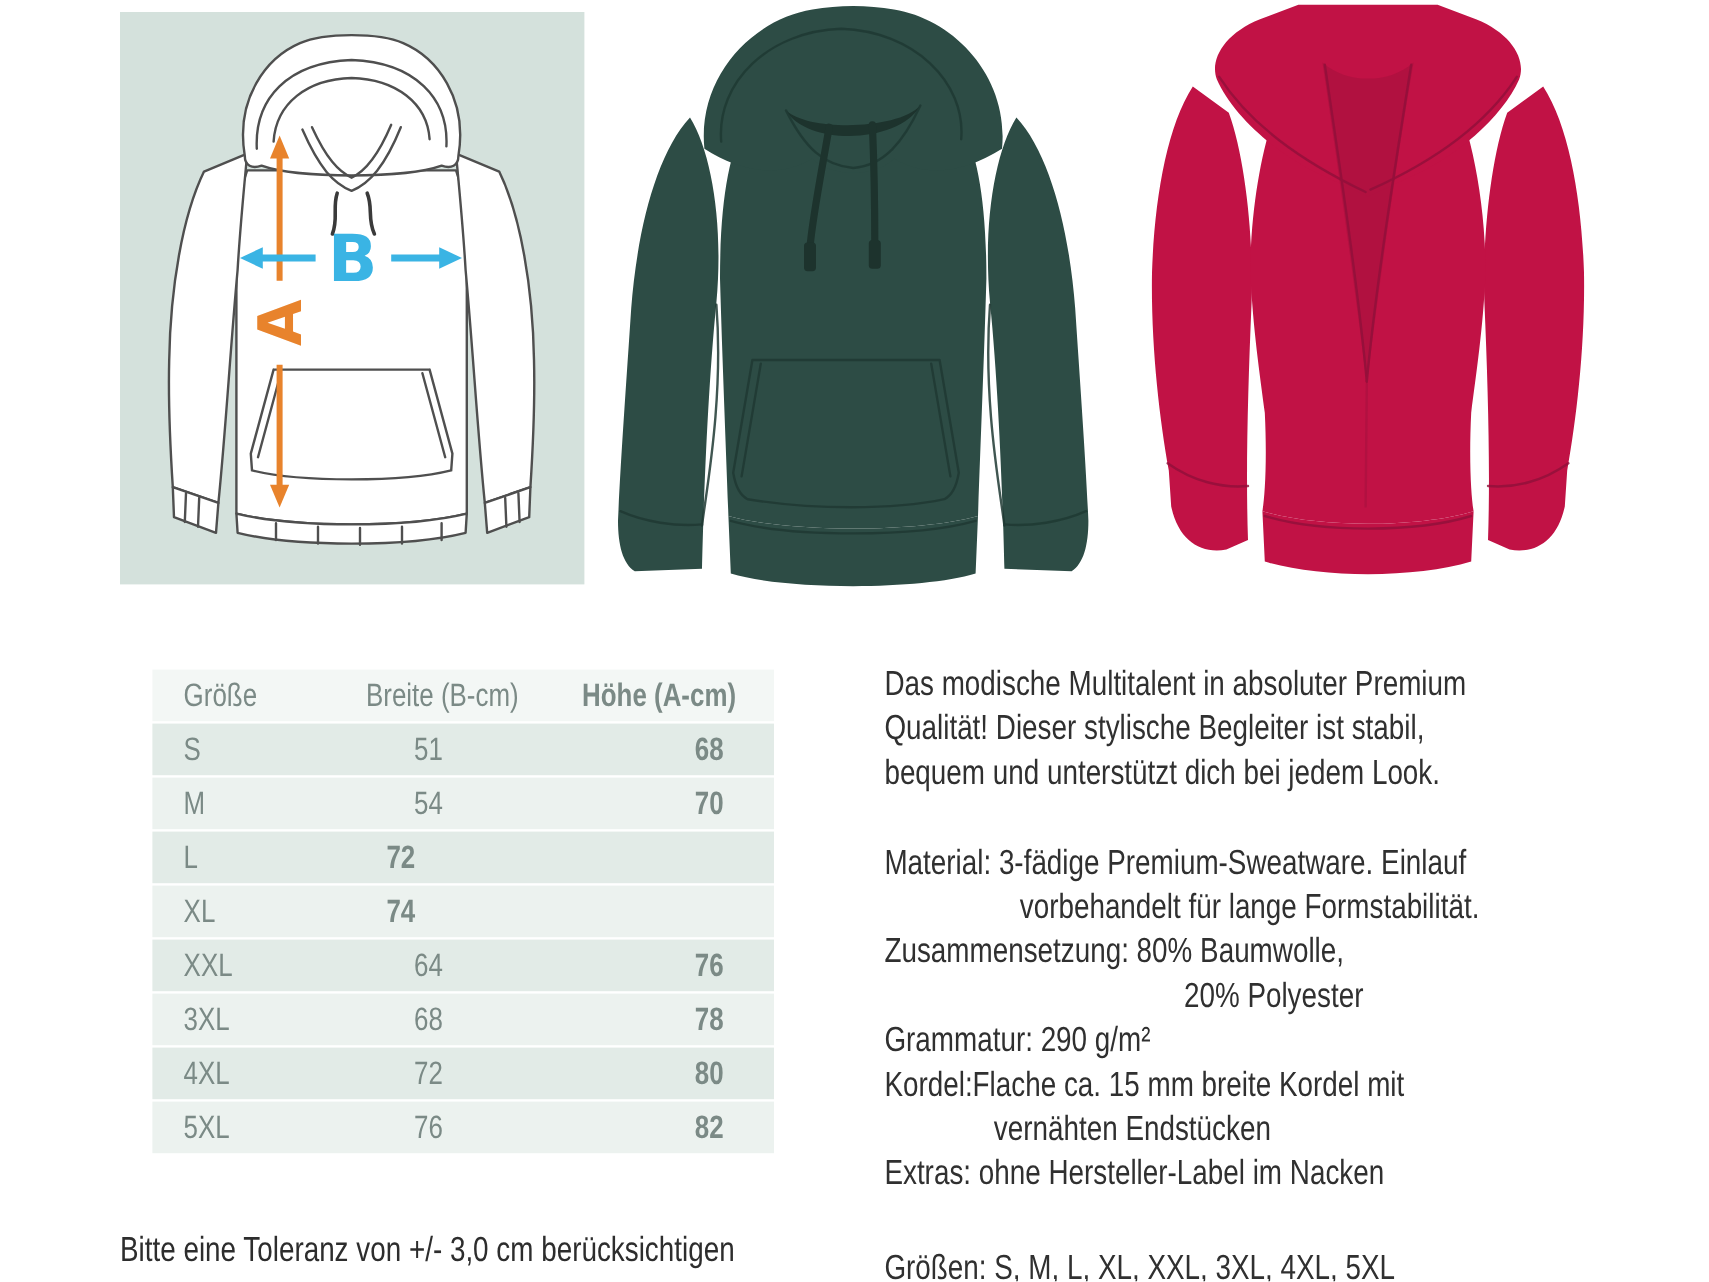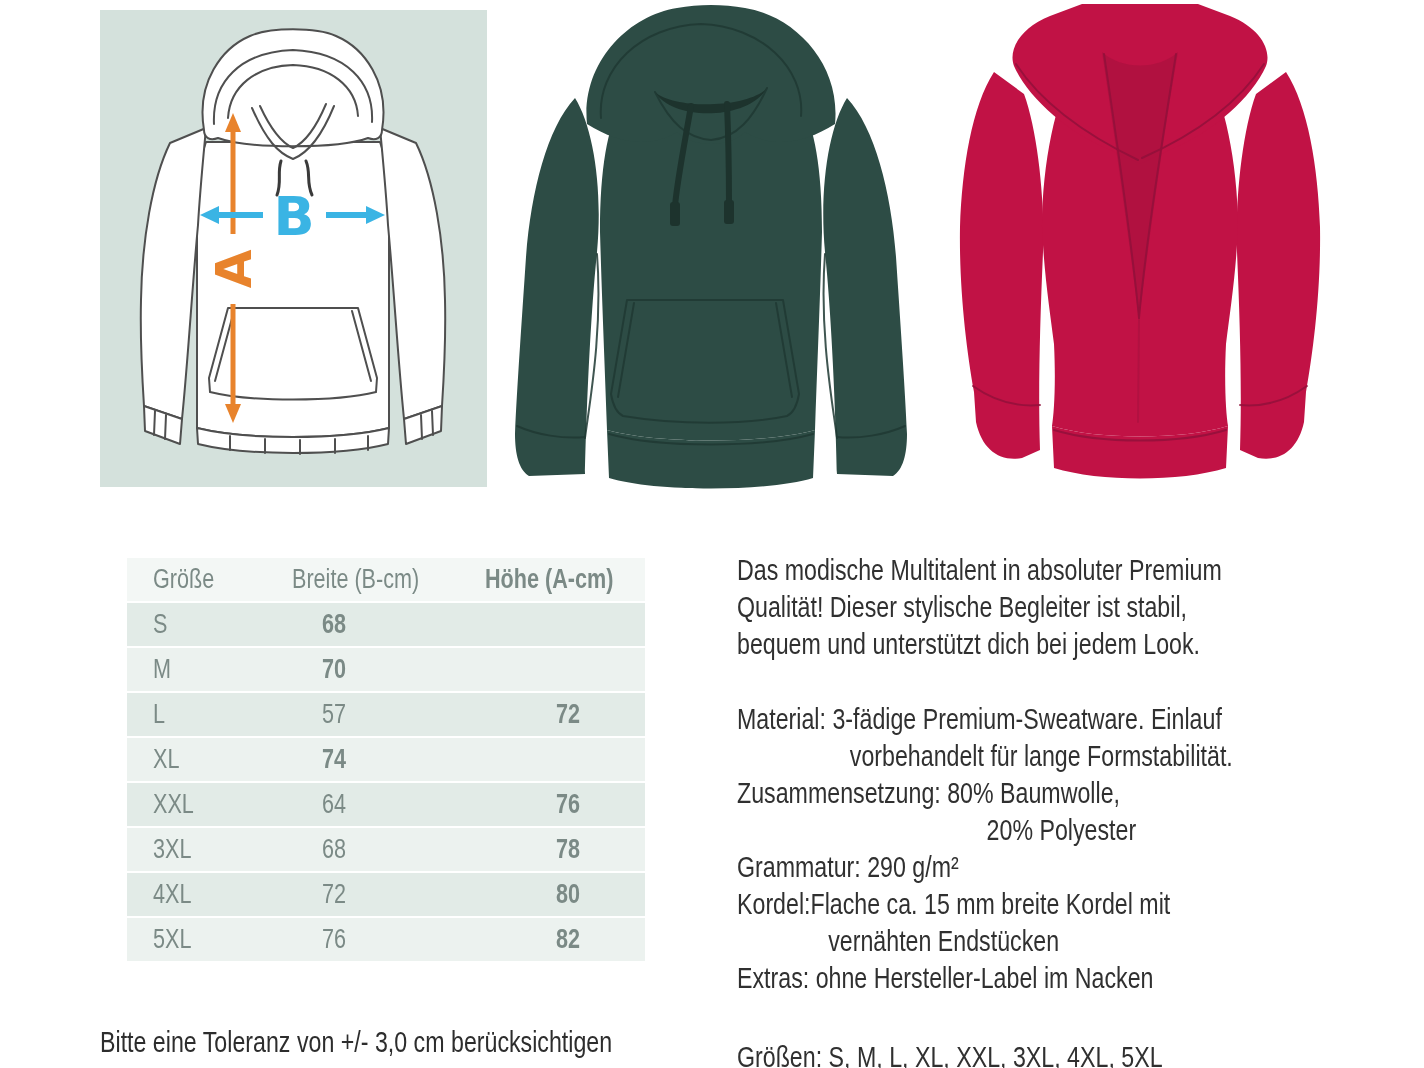--- a/index.html
+++ b/index.html
@@ -23,21 +23,21 @@
 
   
   .size-table { position:absolute; left:100px; top:558px; width:518px;padding-left:27px; }
   .st-row { display:flex; align-items:center; height:43px; margin-bottom:2px; }
   .st-row.header { background:#f3f7f5; }
   .st-row.odd  { background:#e2ebe7; }
   .st-row.even { background:#ecf2ef; }
   .st-cell { box-sizing:border-box; color:#7b8a86; font-size:27px; white-space:nowrap; }
   .st-cell .t { display:inline-block; transform:scaleX(0.8); transform-origin:0 50%; }
   .st-c1 { width:195px; padding-left:26px; }
-  .st-c2 { width:234px; }
+  .st-c2 { width:234px;margin-left:23px; }
   .st-c3 { flex:1;font-weight:bold; }
 
   
   .tolerance-note {
     position:absolute; left:100px; top:1026px;
     font-size:29px; color:#2d2d2d; white-space:nowrap;
     transform:scaleX(0.8); transform-origin:0 0;
   }
 
   
@@ -181,29 +181,30 @@
   </div>
 
   <div class="size-table">
     <div class="st-row header">
       <div class="st-cell st-c1"><span class="t">Größe</span></div>
       <div class="st-cell st-c2"><span class="t">Breite (B-cm)</span></div>
       <div class="st-cell st-c3"><span class="t">Höhe (A-cm)</span></div>
     </div>
     <div class="st-row odd">
       <div class="st-cell st-c1"><span class="t">S</span></div>
+      <div class="st-cell st-c2"><span class="t">51</span></div>
       <div class="st-cell st-c3"><span class="t">68</span></div>
     </div>
     <div class="st-row even">
       <div class="st-cell st-c1"><span class="t">M</span></div>
+      <div class="st-cell st-c2"><span class="t">54</span></div>
       <div class="st-cell st-c3"><span class="t">70</span></div>
     </div>
     <div class="st-row odd">
       <div class="st-cell st-c1"><span class="t">L</span></div>
-      <div class="st-cell st-c2"><span class="t">57</span></div>
       <div class="st-cell st-c3"><span class="t">72</span></div>
     </div>
     <div class="st-row even">
       <div class="st-cell st-c1"><span class="t">XL</span></div>
       <div class="st-cell st-c3"><span class="t">74</span></div>
     </div>
     <div class="st-row odd">
       <div class="st-cell st-c1"><span class="t">XXL</span></div>
       <div class="st-cell st-c2"><span class="t">64</span></div>
       <div class="st-cell st-c3"><span class="t">76</span></div>

